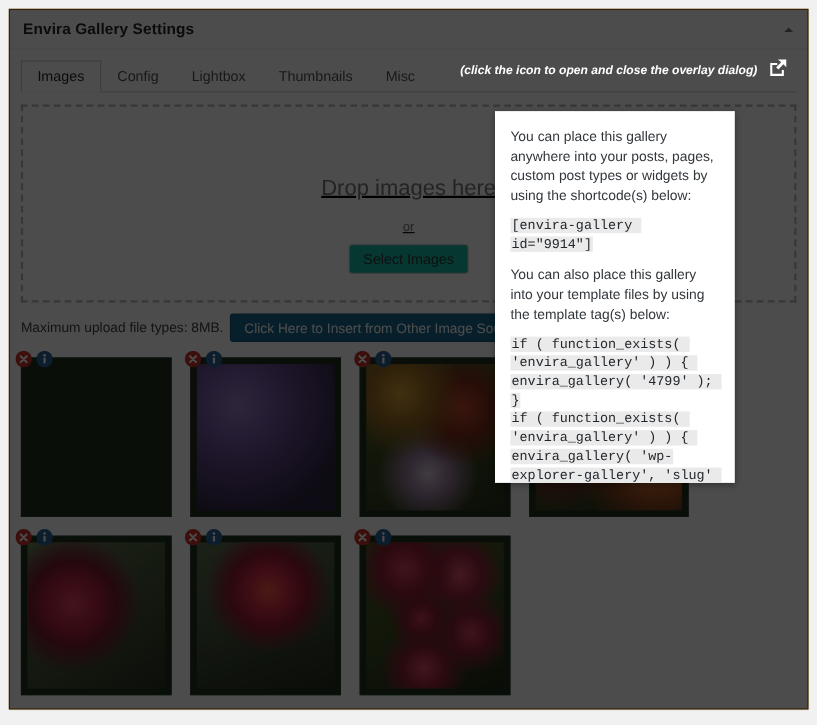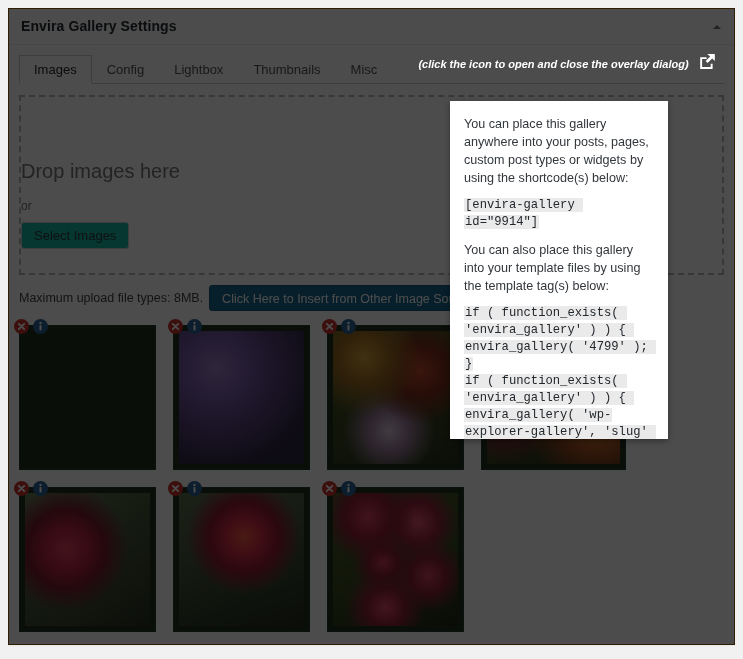--- a/index.html
+++ b/index.html
@@ -76,21 +76,22 @@
 
   
   .tab-panel { position: relative; margin: 0 10px; }
   .dropzone {
     position: relative;
     margin-top: 11px;
     height: 180px;
     border: 2px dashed #b4b9be;
     box-sizing: border-box;
     background: transparent;
-    text-align: left;
+    text-align: center;
+    text-decoration: underline;
   }
   .dz-title {
     margin-top: 62px;
     font-size: 20px;
     color: #777;
     line-height: 24px;
   }
   .dz-or {
     margin-top: 16px;
     font-size: 12px;

